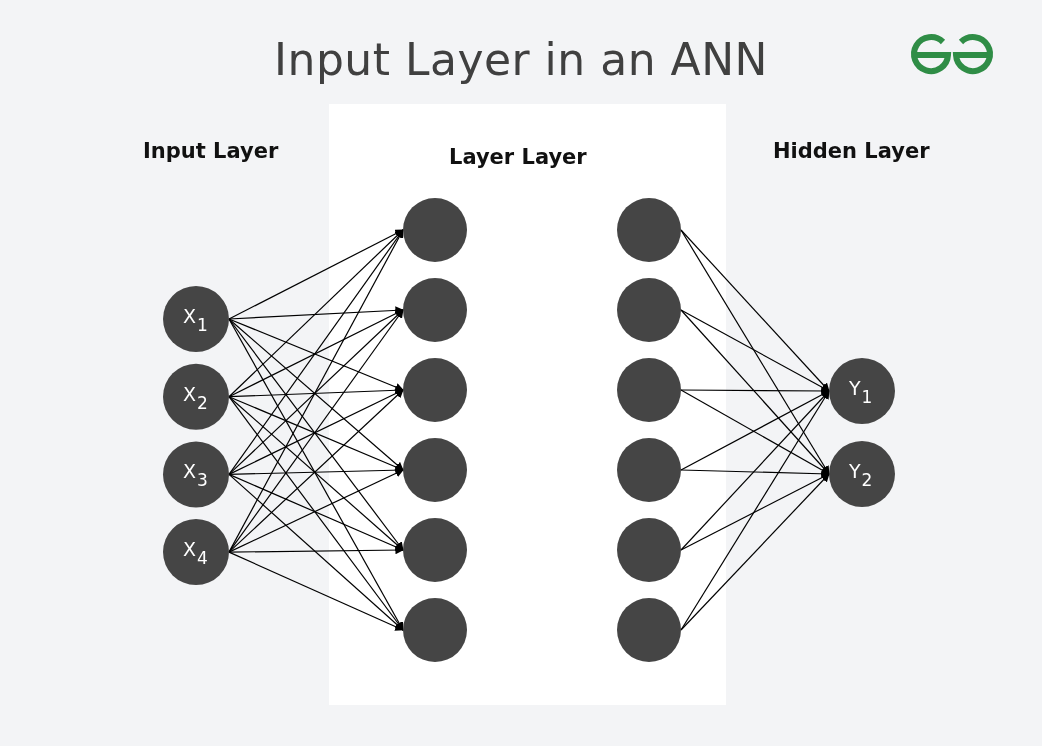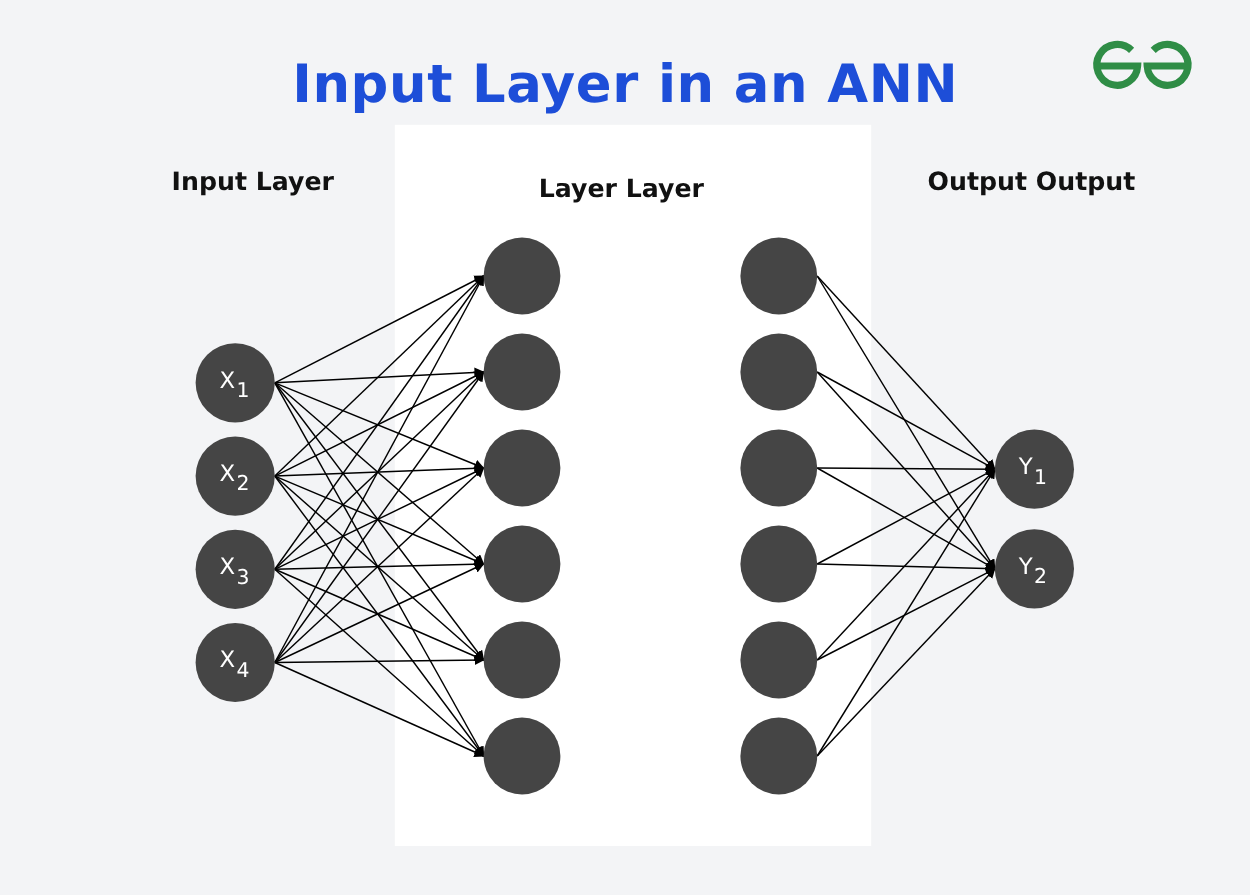--- a/index.html
+++ b/index.html
@@ -1,19 +1,19 @@
 <!DOCTYPE html>
 <html><head>
 <meta charset="utf-8">
 <style>
   html, body { margin: 0; padding: 0; }
   body { width: 1042px; height: 746px; background: #f3f4f6; position: relative; overflow: hidden;
          font-family: "DejaVu Sans", sans-serif; }
-  .title { position: absolute; left: 0; width: 1042px; top: 45px; text-align: center;
-           font-size: 44px; font-weight: bold; color: #1d4ed8; letter-spacing: 0.5px; }
+  .title { position: absolute; left: 0; width: 1042px; top: 34px; text-align: center;
+           font-size: 44px; font-weight: normal; color: #404040; letter-spacing: 0.5px; }
   .panel { position: absolute; left: 329px; top: 104px; width: 397px; height: 601px; background: #ffffff; }
   .layer-label { position: absolute; font-size: 21px; font-weight: bold; color: #111; white-space: nowrap; }
   .logo { position: absolute; left: 908px; top: 30px; width: 88px; height: 50px; }
   svg.net { position: absolute; left: 0; top: 0; }
   .node-label { fill: #ffffff; font-family: "DejaVu Sans", sans-serif; font-size: 19px; }
   .node-sub { fill: #ffffff; font-family: "DejaVu Sans", sans-serif; font-size: 17px; }
 </style>
 </head>
 <body>
 
@@ -23,21 +23,21 @@
 
 <svg class="logo" viewBox="0 0 88 50">
   <g fill="none" stroke="#2f8d46" stroke-width="6">
     <path d="M6 25 H40 A17 17 0 1 1 35 12"></path>
     <path d="M82 25 H48 A17 17 0 1 0 53 12"></path>
   </g>
 </svg>
 
 <div class="layer-label" style="left:143px; top:139px;text-align:center;">Input Layer</div>
 <div class="layer-label" style="left:449px; top:145px;">Layer Layer</div>
-<div class="layer-label" style="left:773px; top:139px;">Output Output</div>
+<div class="layer-label" style="left:773px; top:139px;">Hidden Layer</div>
 
 <svg class="net" id="net" width="1042" height="746">
   <defs>
     <marker id="arrow" viewBox="0 0 10 10" refX="9" refY="5" markerWidth="7" markerHeight="7" orient="auto">
       <path d="M0 0 L10 5 L0 10 z" fill="#000"></path>
     </marker>
   </defs>
   <g id="edges">
       <line x1="229" y1="319" x2="403" y2="230" stroke="#000000" stroke-width="1.2" marker-end="url(#arrow)"></line>
       <line x1="229" y1="319" x2="403" y2="310" stroke="#000000" stroke-width="1.2" marker-end="url(#arrow)"></line>

